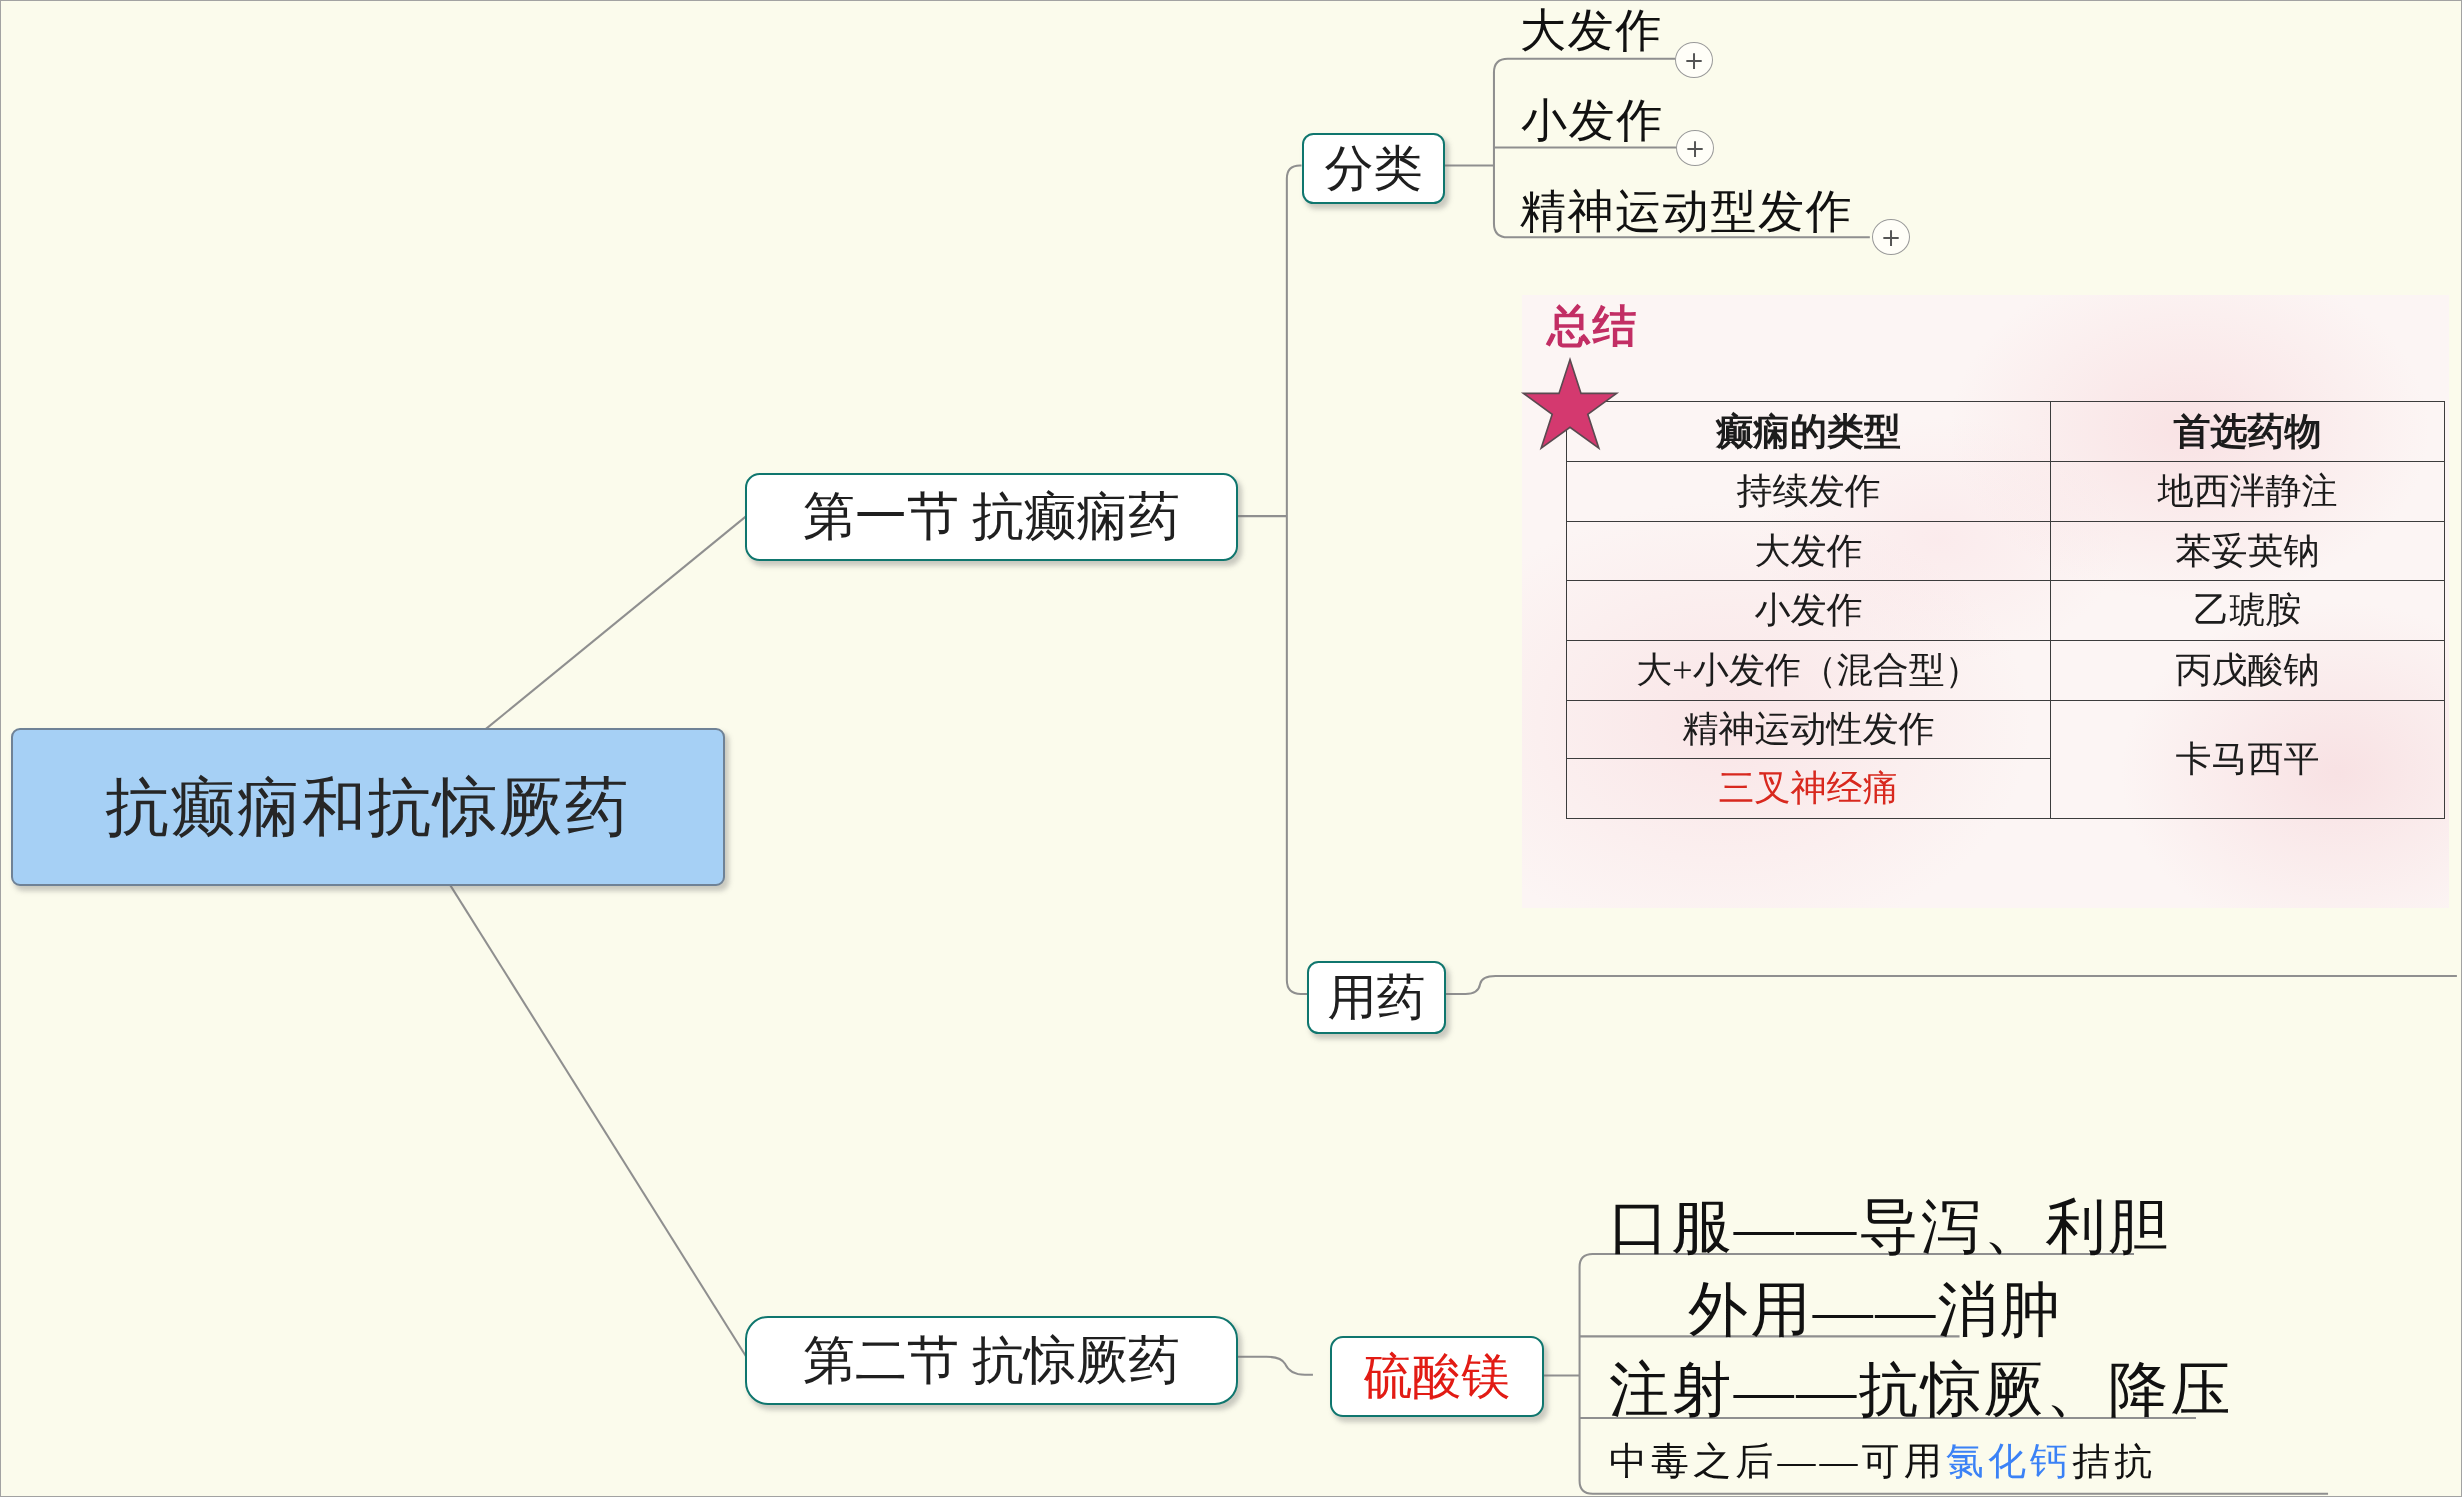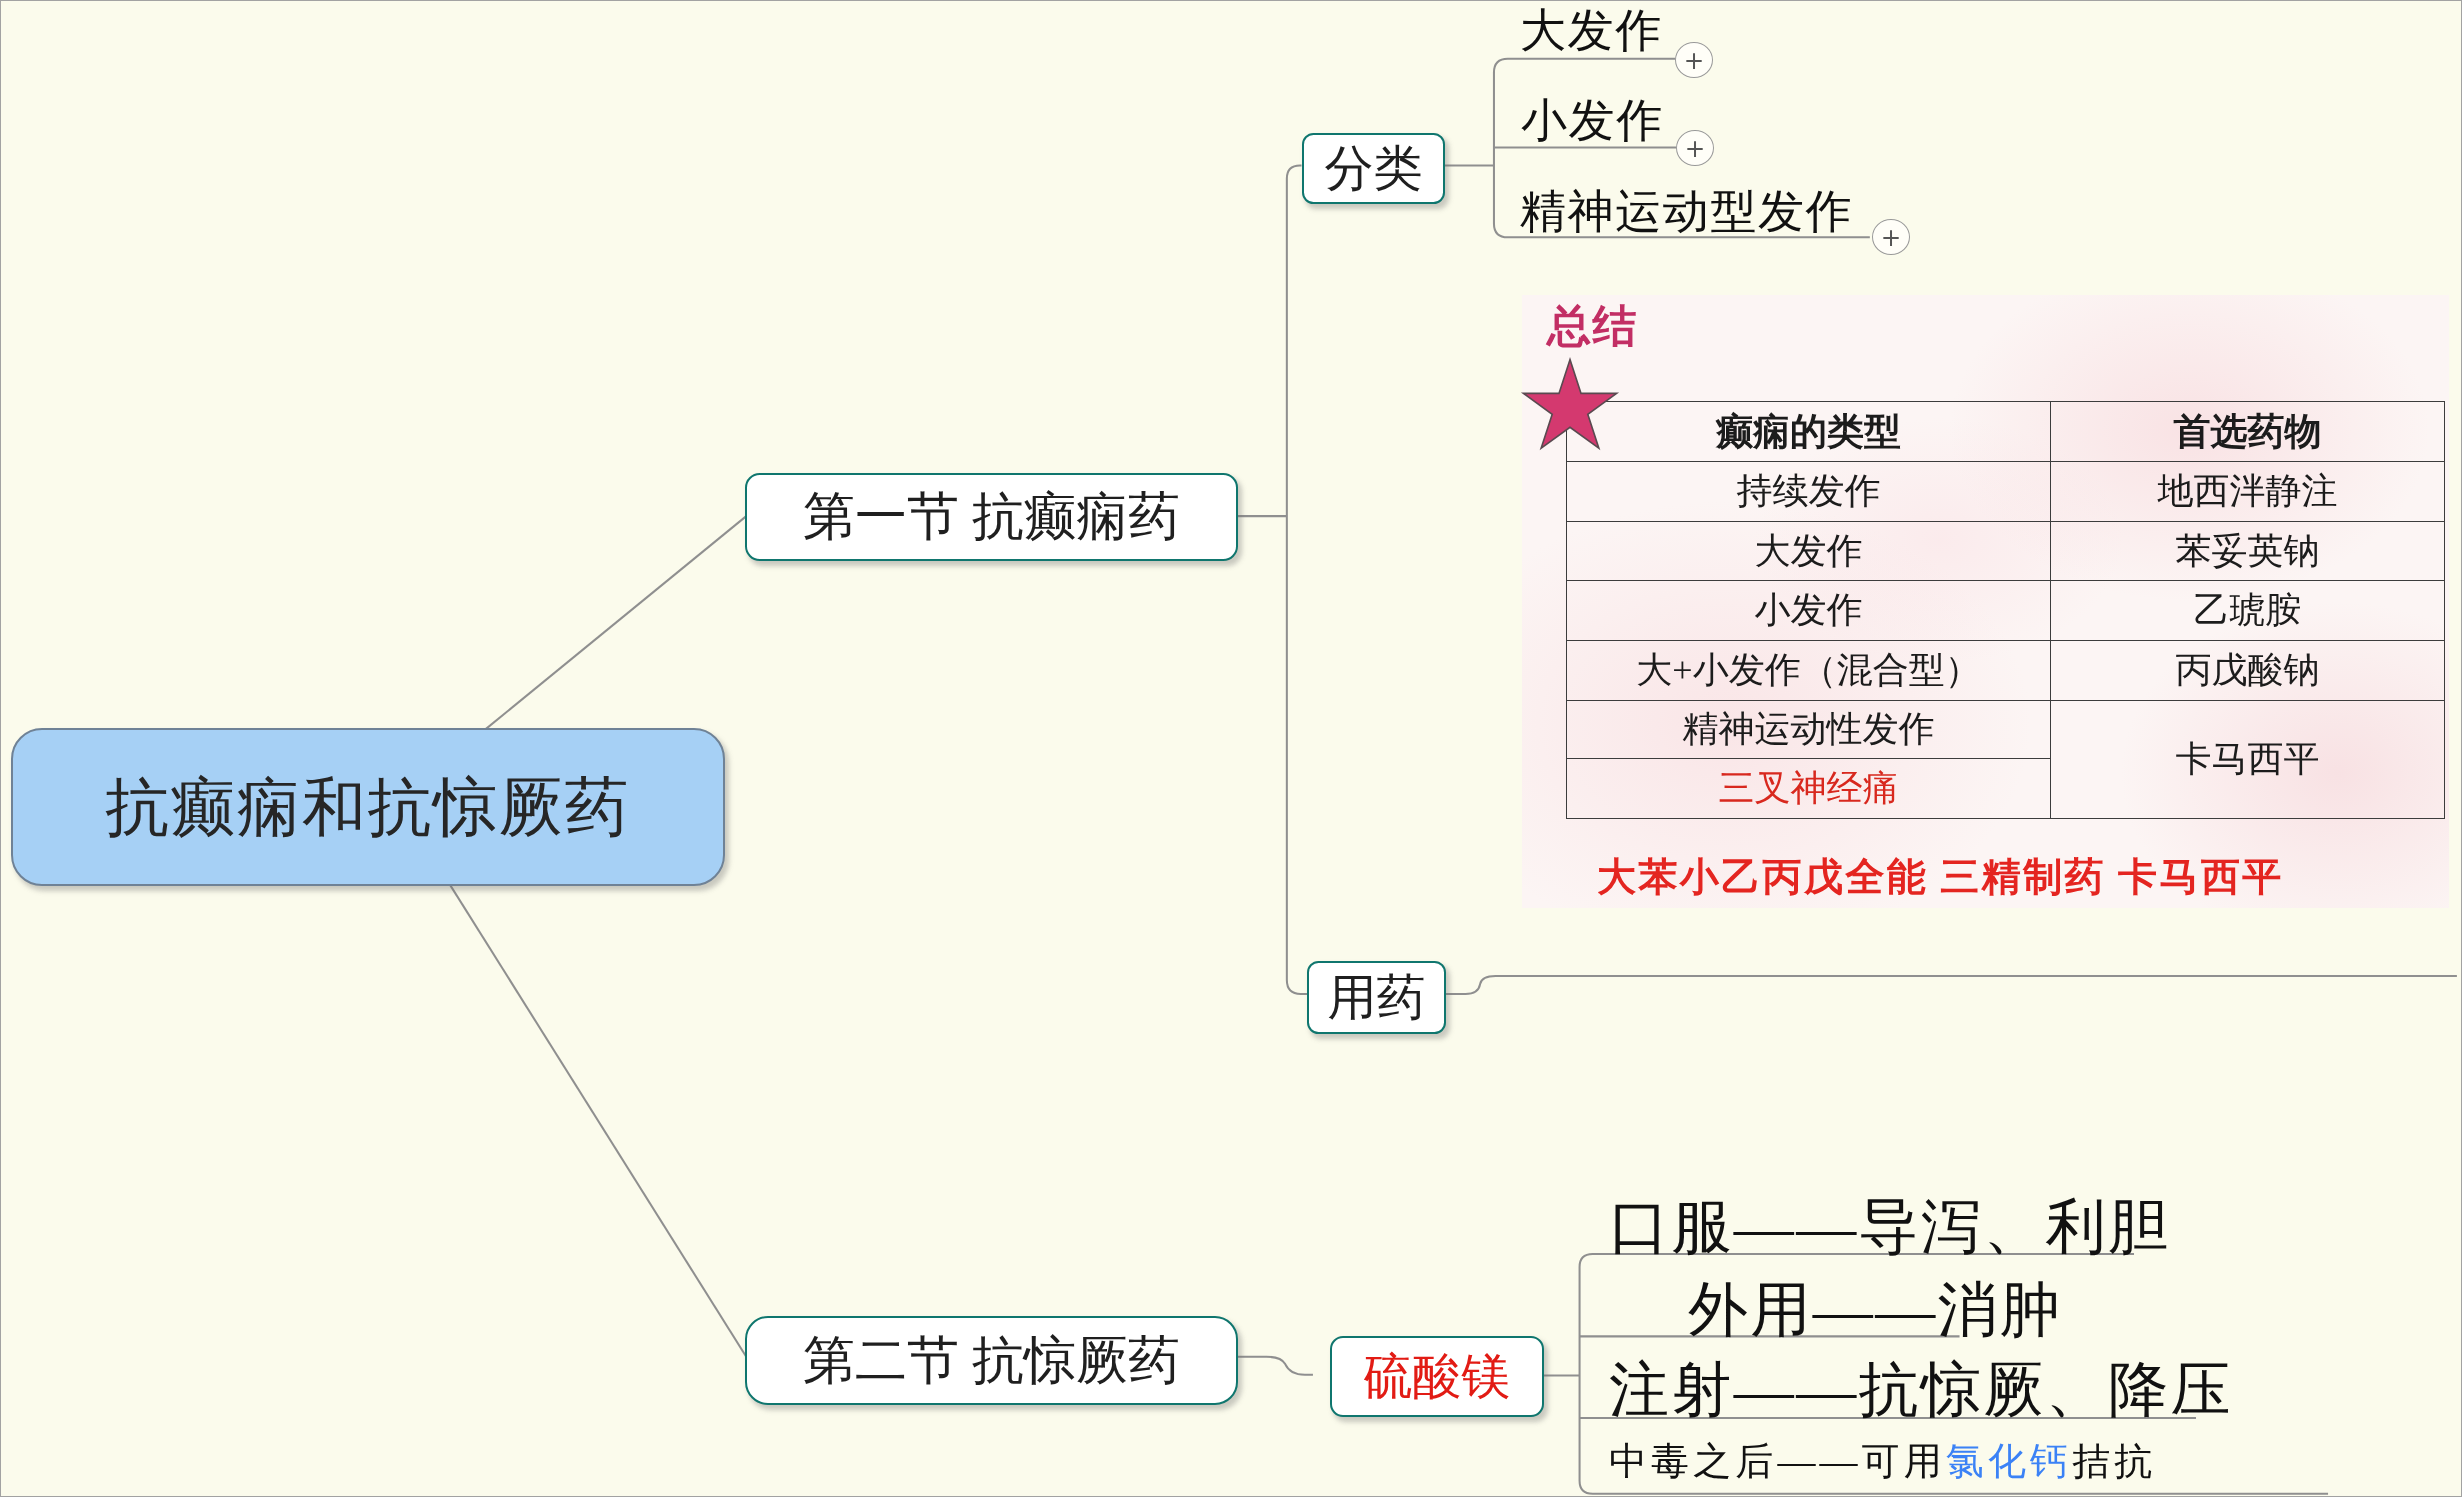--- a/index.html
+++ b/index.html
@@ -10,21 +10,21 @@
   }
   .canvas-frame{position:absolute;inset:0;border:1.6px solid #a2a2a2;pointer-events:none;z-index:50;}
   svg.wires{position:absolute;left:0;top:0;z-index:1;}
   .node{
     position:absolute;display:flex;align-items:center;justify-content:center;
     background:#ffffff;border:2px solid #0f766e;
     box-shadow:3.3px 4.1px 4.9px rgba(110,110,110,.35);
     color:#1f1f1f;white-space:nowrap;z-index:3;
   }
   .node.root{
-    left:10.6px;top:728px;width:710px;height:154px;border-radius:31px;
+    left:10.6px;top:728px;width:710px;height:154px;border-radius:9px;
     background:#a6d0f5;border-color:#6f8296;font-size:64px;letter-spacing:1.6px;color:#262626;
   }
   .node.section{width:489px;height:84px;border-radius:14.7px;font-size:52px;}
   .node.sec1{left:745px;top:473px;}
   .node.sec2{left:745px;top:1316px;height:85px;border-radius:23px;}
   .node.small{border-radius:11.4px;font-size:49px;}
   .node.cls{left:1302px;top:133px;width:139px;height:67px;}
   .node.med{left:1307px;top:961px;width:135px;height:69px;}
   .node.mgso4{left:1313px;top:1336px;width:210px;height:77px;border-radius:13px;font-size:49px;margin-left:17px;}
   .linetopic{position:absolute;white-space:nowrap;color:#111;z-index:3;line-height:1.15;}
@@ -145,21 +145,20 @@
     <tr style="height:58px">
       <td>精神运动性发作</td>
       <td rowspan="2">卡马西平</td>
     </tr>
     <tr style="height:60px">
       <td style="color:#d8281e">三叉神经痛</td>
     </tr>
   </tbody>
     </table>
 
-  <div class="mnemonic" style="color:#e42520">大苯小乙丙戊全能 三精制药 卡马西平</div>
 </div>
 
 <div class="node section sec2">第二节 抗惊厥药</div>
 
 <div class="node mgso4" style="color:#e21b14">硫酸镁</div>
 
 <div class="linetopic mg-item" style="left:1609px;top:1193px">口服——导泻、利胆</div>
 
 <div class="linetopic mg-item" style="left:1688px;top:1276px">外用——消肿</div>
 

